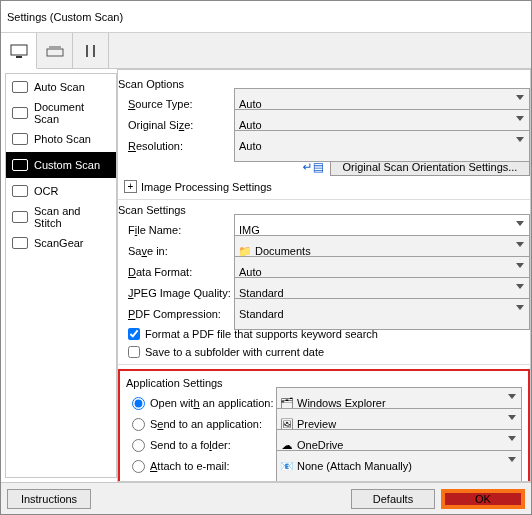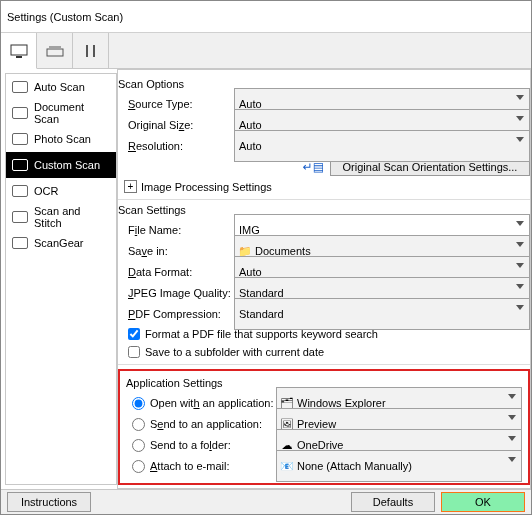--- a/index.html
+++ b/index.html
@@ -27,24 +27,24 @@
 .orient-row .btn{width:200px}
 .expand{display:flex;align-items:center;gap:4px;margin:4px 0 6px 6px}
 .expand .plus{width:13px;height:13px;border:1px solid #777;display:flex;align-items:center;justify-content:center;font-size:10px;line-height:1}
 hr{border:none;border-top:1px solid #ddd;margin:4px 0}
 .chk{display:flex;align-items:center;gap:5px;margin:2px 0 2px 10px;height:16px}
 .chk input{width:12px;height:12px}
 .appset{border:2px solid #d22;padding:4px 6px 6px;margin-top:4px}
 .radio-row{display:flex;align-items:center;height:20px;margin:1px 0 1px 6px}
 .radio-row input{margin-right:5px}
 .radio-row label{width:126px;font-size:11px}
-.footer{height:25px;border-top:1px solid #c8c8c8;display:flex;align-items:center;padding:0 6px;gap:6px;background:#f0f0f0}
+.footer{height:32px;border-top:1px solid #c8c8c8;display:flex;align-items:center;padding:0 6px;gap:6px;background:#f0f0f0}
 .footer .btn{width:84px;height:20px}
 .footer .spacer{flex:1}
-.btn.primary{border:1px solid #f97316;background:#86efac}
+.btn.primary{border:4px solid #f97316;background:#b91c1c}
 svg{display:block}
 .und{text-decoration:underline}
 </style>
 </head>
 <body>
 
 <div class="titlebar">
   <span>Settings (Custom Scan)</span>
 </div>
 

